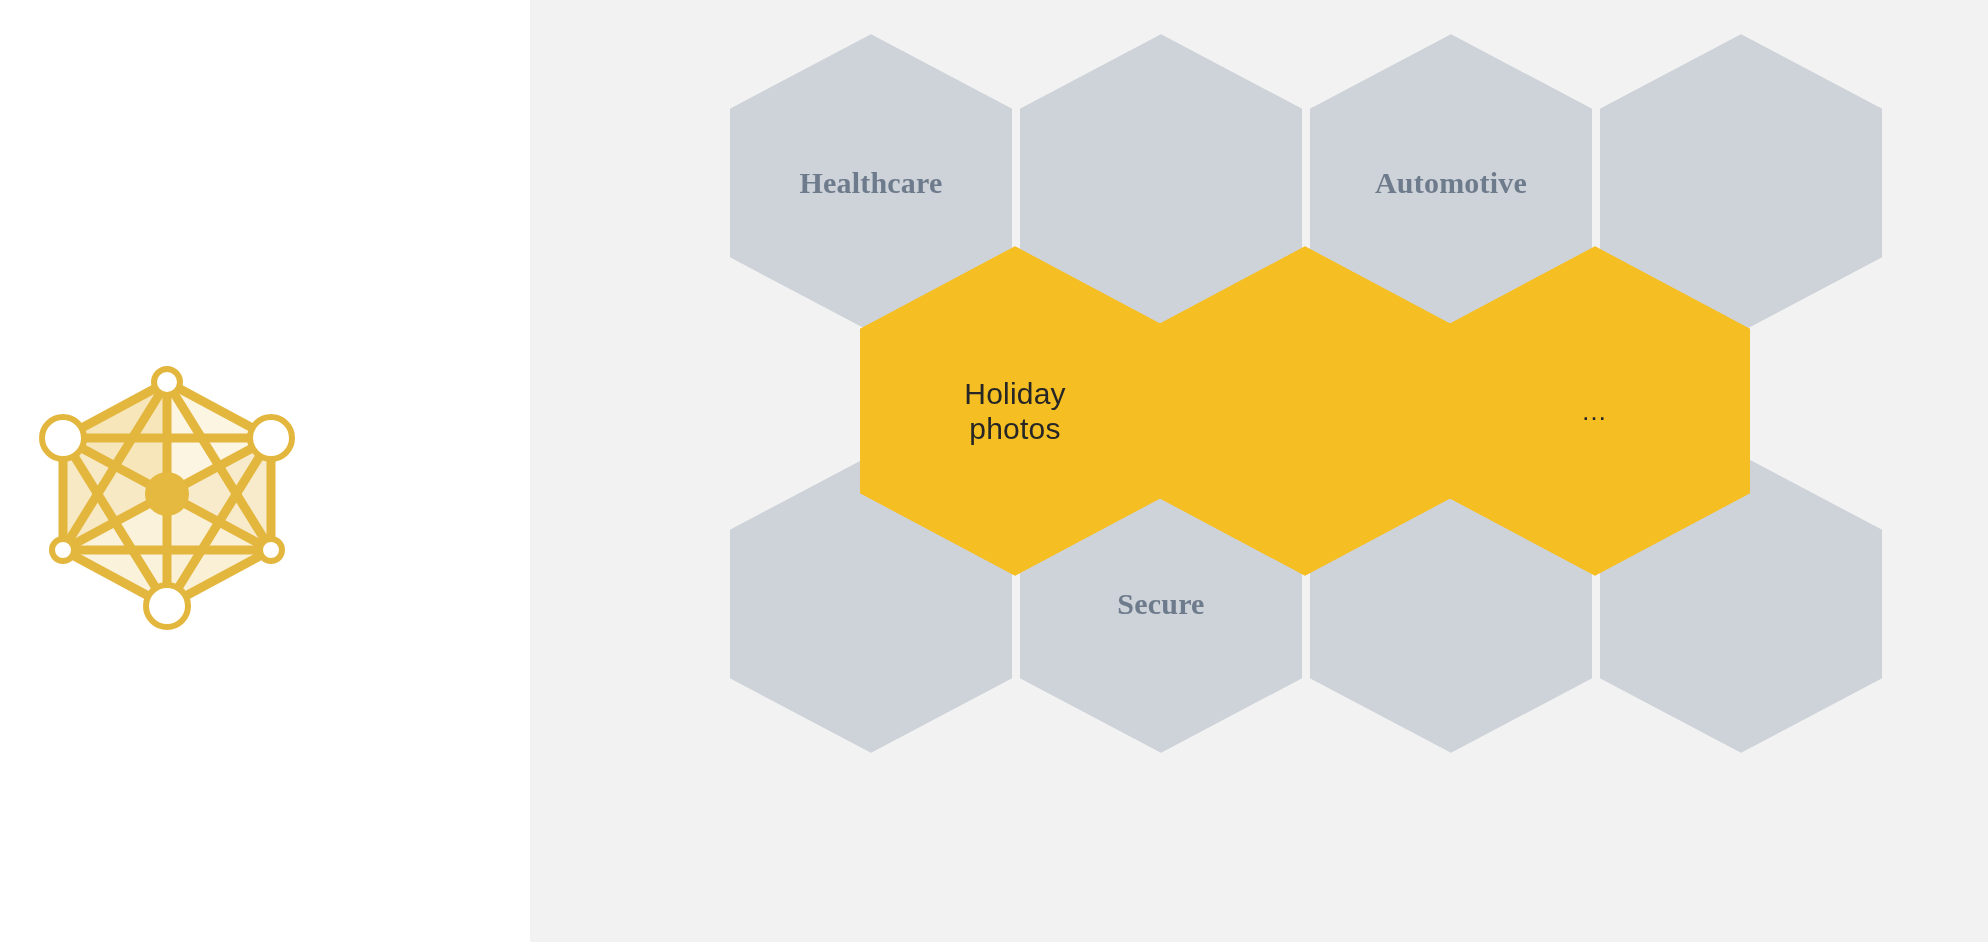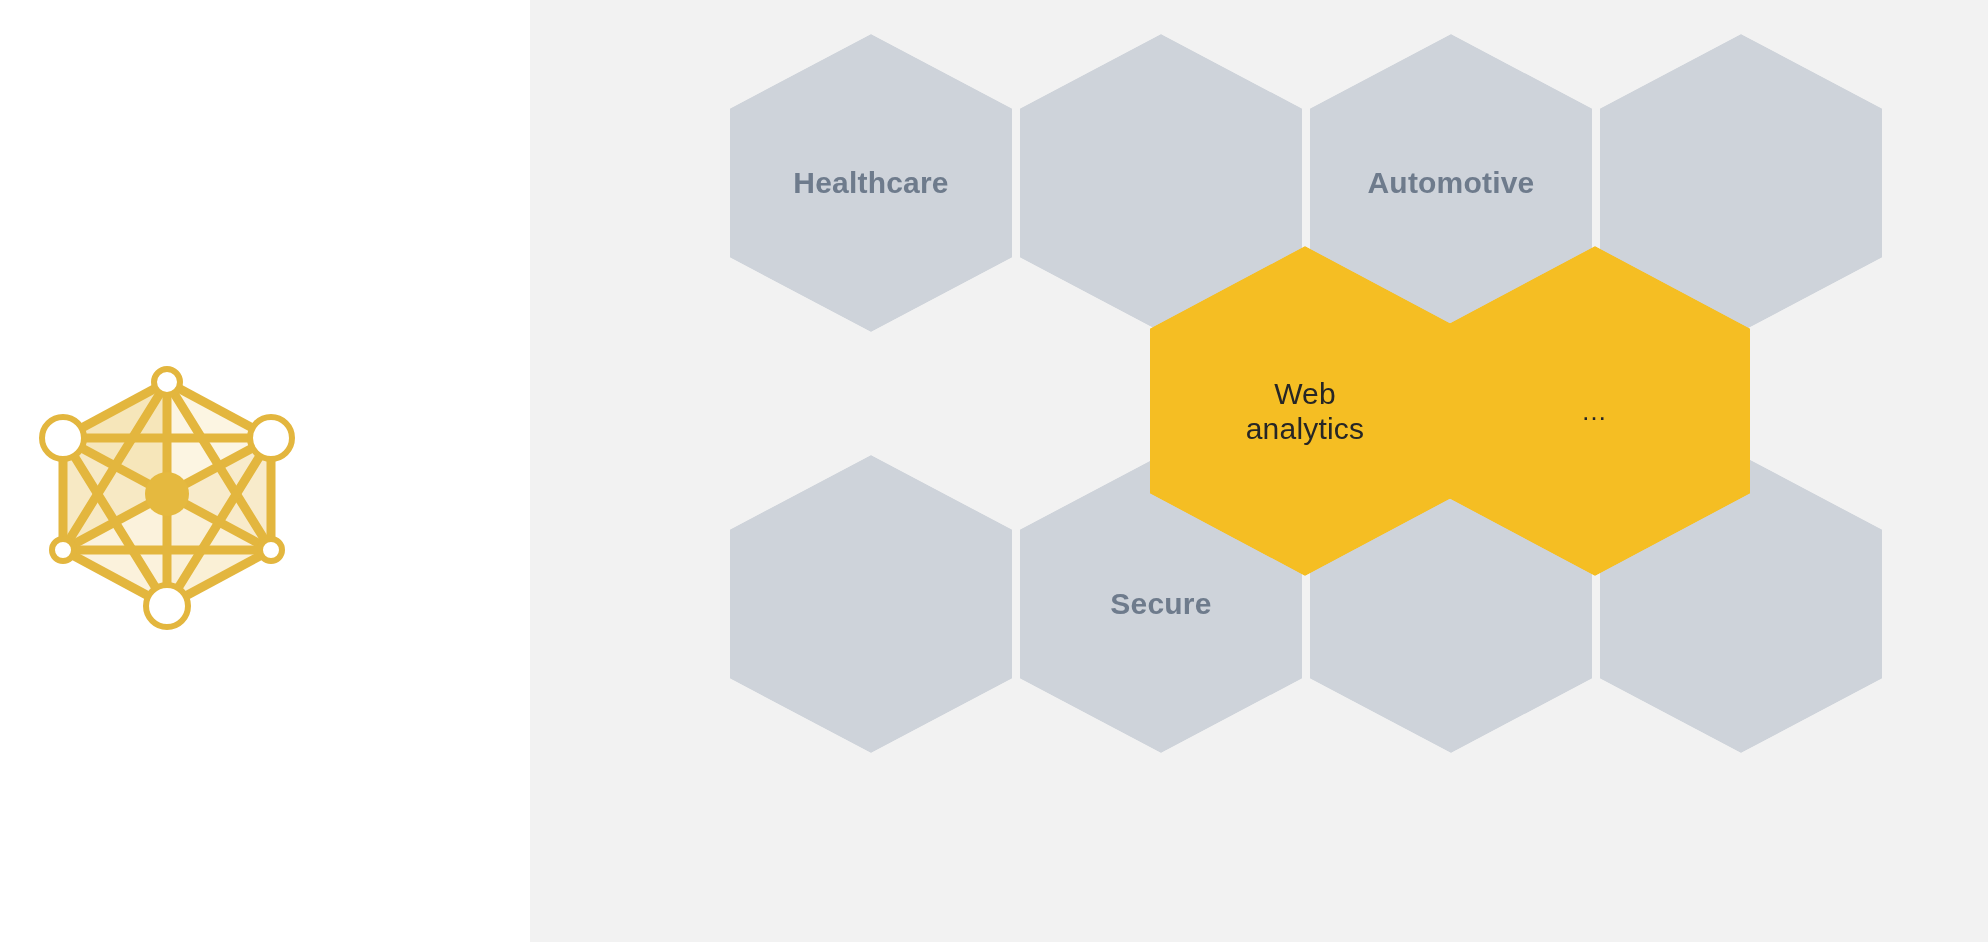--- a/index.html
+++ b/index.html
@@ -63,20 +63,21 @@
     position: absolute;
     inset: 0;
     border-radius: 26px;
     -webkit-clip-path: polygon(50% 0%, 100% 25%, 100% 75%, 50% 100%, 0% 75%, 0% 25%);
     clip-path: polygon(50% 0%, 100% 25%, 100% 75%, 50% 100%, 0% 75%, 0% 25%);
   }
 
   .hex-gray {
     width: 282px;
     height: 298px;
+    font-family: Liberation Serif, serif;
   }
   .hex-gray .hex-shape { background: #ced3da; }
 
   .hex-yellow {
     width: 310px;
     height: 330px;
     z-index: 5;
   }
   .hex-yellow .hex-shape { background: #f5be23; }
 
@@ -170,26 +171,29 @@
     </div>
     <div class="hex hex-gray" style="left:780px;  top:34px;">
       <span class="hex-shape"></span>
       <span class="hex-label">Automotive</span>
     </div>
     <div class="hex hex-gray" style="left:1070px; top:34px;">
       <span class="hex-shape"></span>
 
     </div>
 
+    <div class="hex hex-yellow" style="left:330px;  top:246px;">
+      <span class="hex-shape"></span>
+      <span class="hex-label">
+        <span>Holiday</span><br>
+        <span>photos</span>
+      </span>
+    </div>
     <div class="hex hex-yellow" style="left:620px;  top:246px;">
       <span class="hex-shape"></span>
-      <span class="hex-label">
-        <span>Web</span><br>
-        <span>analytics</span>
-      </span>
     </div>
     <div class="hex hex-yellow" style="left:910px;  top:246px;">
       <span class="hex-shape"></span>
       <span class="hex-label is-ellipsis">…</span>
     </div>
 
     <div class="hex hex-gray" style="left:200px;  top:455px;">
       <span class="hex-shape"></span>
 
     </div>

